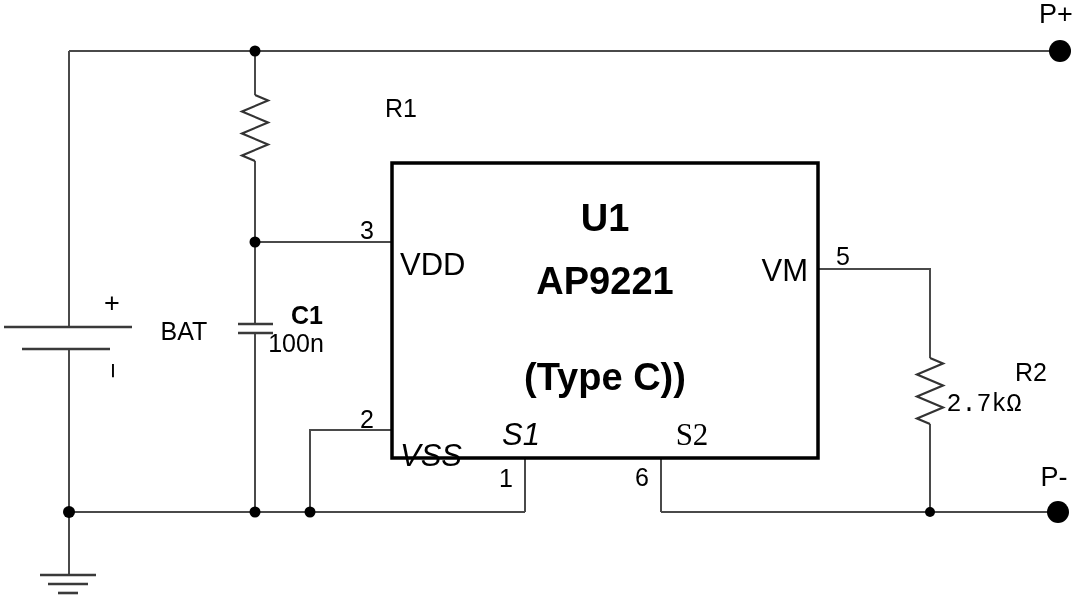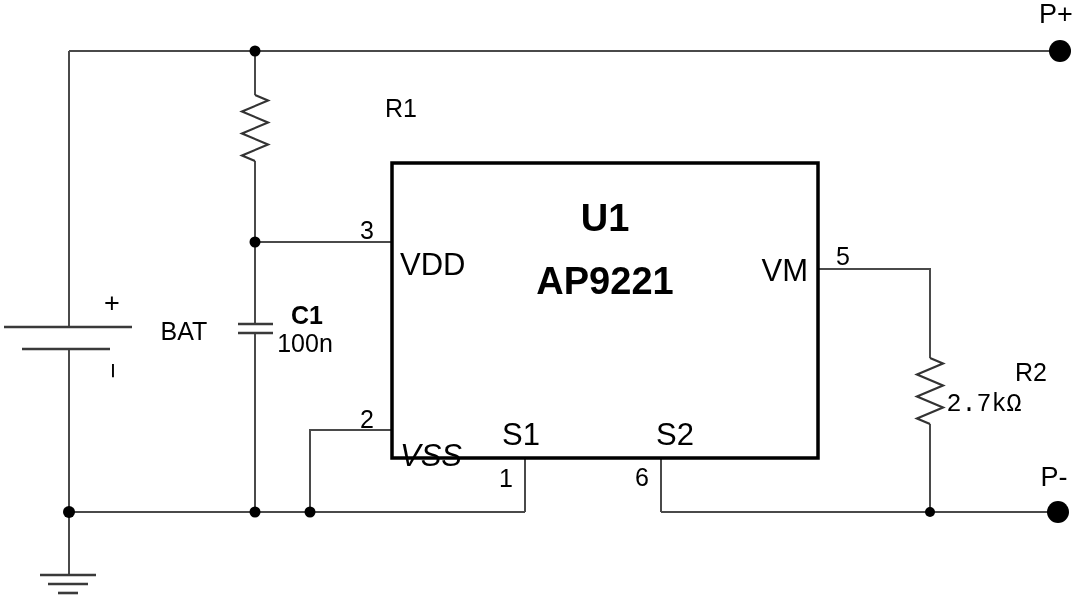--- a/index.html
+++ b/index.html
@@ -85,36 +85,37 @@
     <circle cx="1060" cy="51" r="11" fill="#000000"></circle>
     <circle cx="1058" cy="512" r="11" fill="#000000"></circle>
   </svg>
 
   <div class="lbl s-term" style="left:1056px; top:14px;">P+</div>
   <div class="lbl s-term" style="left:1054px; top:477px;">P-</div>
 
   <div class="lbl s-small" style="left:401px; top:108px;">R1</div>
 
   <div class="lbl s-small" style="left:307px; top:315px;font-weight:bold;">C1</div>
-  <div class="lbl s-small" style="left:305px; top:343px;">100n</div>
+  <div class="lbl s-small" style="left:296px; top:343px;">100n</div>
 
   <div class="lbl s-small" style="left:1031px; top:372px;">R2</div>
   <div class="lbl s-small" style="left:984px; top:404px;font-family:Liberation Mono, monospace;">2.7kΩ</div>
 
   <div class="lbl s-small" style="left:184px; top:331px;">BAT</div>
   <div class="lbl s-term" style="left:112px; top:303px;">+</div>
   <div class="lbl s-term rot90" style="left:112px; top:371px;">−</div>
 
   <div class="lbl s-title" style="left:605px; top:218px;">U1</div>
   <div class="lbl s-title" style="left:605px; top:281px;">AP9221</div>
+  <div class="lbl s-title" style="left:605px; top:377px;">(Type C))</div>
 
   <div class="lbl s-pin align-left" style="left:400px; top:241px;">VDD</div>
   <div class="lbl s-pin align-left" style="left:400px; top:432px;font-style:italic;">VSS</div>
-  <div class="lbl s-pin" style="left:521px; top:434px;">S1</div>
-  <div class="lbl s-pin" style="left:675px; top:434px;">S2</div>
+  <div class="lbl s-pin" style="left:521px; top:434px;font-style:italic;">S1</div>
+  <div class="lbl s-pin" style="left:692px; top:434px;font-family:Liberation Serif, serif;">S2</div>
   <div class="lbl s-pin align-right" style="left:808px; top:270px;">VM</div>
 
   <div class="lbl s-small" style="left:367px; top:230px;">3</div>
   <div class="lbl s-small" style="left:367px; top:419px;">2</div>
   <div class="lbl s-small" style="left:506px; top:478px;">1</div>
   <div class="lbl s-small" style="left:642px; top:477px;">6</div>
   <div class="lbl s-small" style="left:843px; top:256px;">5</div>
 
 </div>
 

